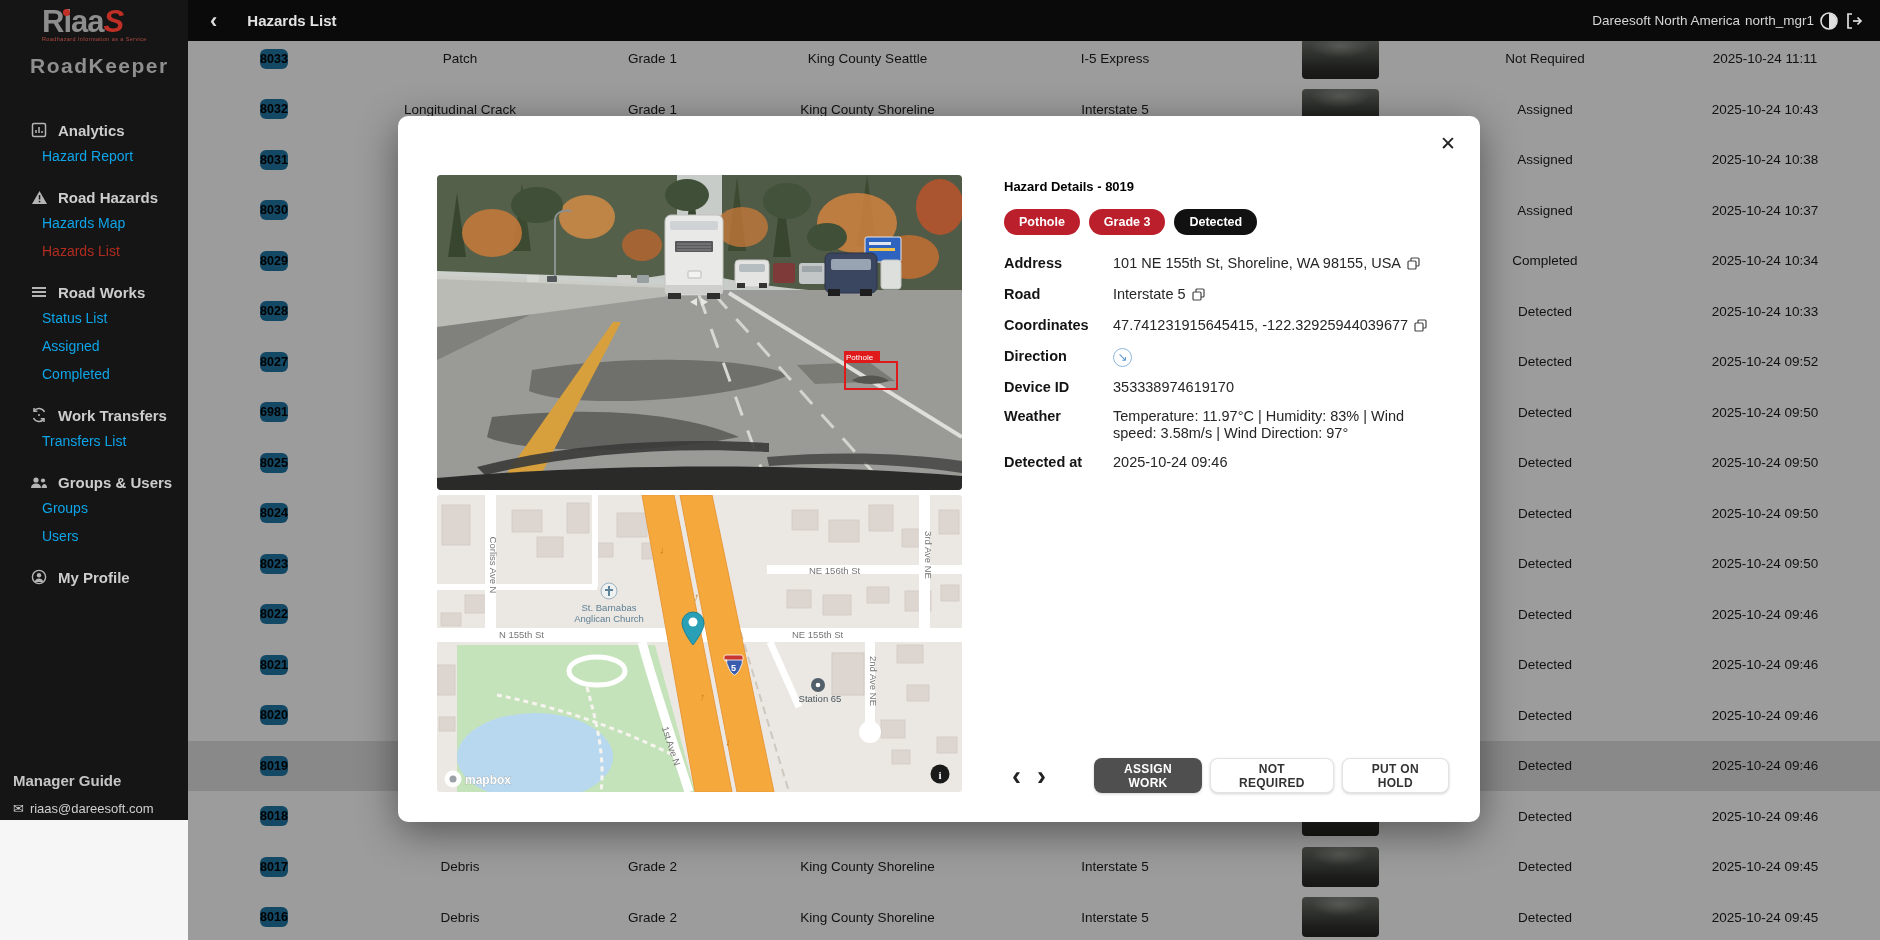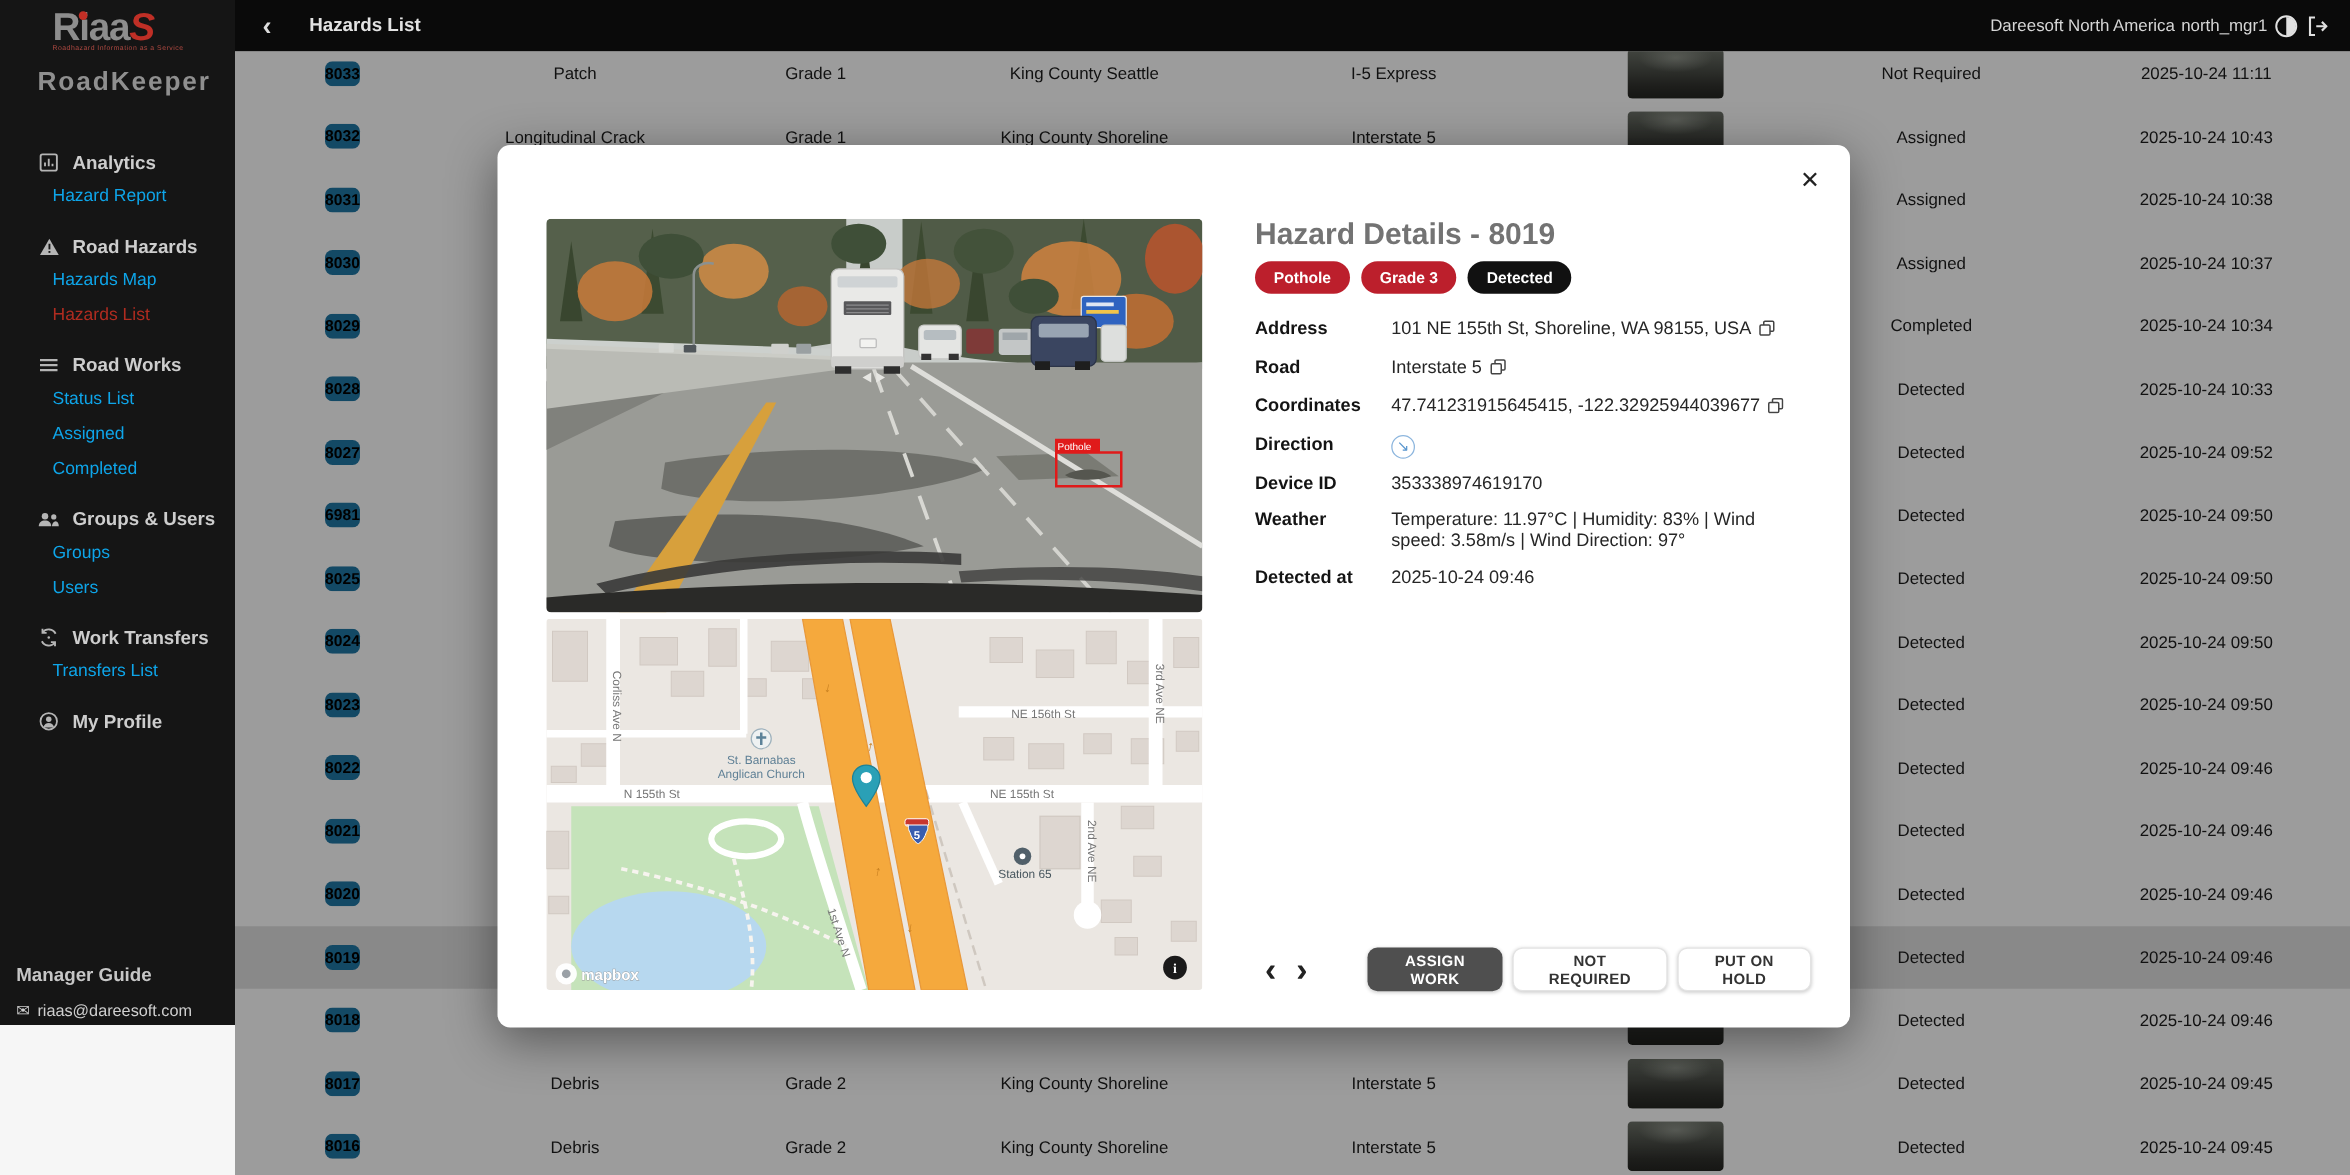--- a/index.html
+++ b/index.html
@@ -51,21 +51,21 @@
   
   .backdrop{position:absolute;left:188px;top:41px;width:1692px;height:899px;
             background:rgba(0,0,0,0.37);z-index:35;}
 
   
   .modal{position:absolute;left:398px;top:116px;width:1082px;height:706px;background:#fff;
          border-radius:10px;box-shadow:0 10px 40px rgba(0,0,0,.45);z-index:40;}
   .close{position:absolute;right:24px;top:16px;font-size:19px;color:#222;cursor:pointer;}
   .photo{position:absolute;left:39px;top:59px;width:525px;height:315px;border-radius:4px;overflow:hidden;}
   .map{position:absolute;left:39px;top:379px;width:525px;height:297px;border-radius:3px;overflow:hidden;}
-  .m-title{position:absolute;left:606px;top:38px;font-size:24px;font-weight:bold;color:#737373;}
+  .m-title{position:absolute;left:606px;top:52px;font-size:13px;font-weight:bold;color:#000000;}
   .m-badges{position:absolute;left:606px;top:93px;display:flex;gap:9px;}
   .badge{padding:6px 15px;border-radius:15px;color:#fff;font-size:12.5px;font-weight:bold;}
   .m-details{position:absolute;left:606px;top:139px;width:437px;display:grid;
              grid-template-columns:109px 328px;row-gap:12px;font-size:14.5px;line-height:17px;}
   .dlabel{font-weight:bold;color:#141414;}
   .dvalue{color:#262626;}
   .copy{display:inline-block;vertical-align:-2px;margin-left:6px;cursor:pointer;}
   .dir-icon{display:inline-flex;width:19px;height:19px;border:1.6px solid #8db6de;border-radius:50%;
             color:#5b97cf;font-size:12px;align-items:center;justify-content:center;}
   .m-footer{position:absolute;left:606px;top:642px;width:445px;display:flex;align-items:center;}
@@ -123,46 +123,46 @@
             </span>
             <span class="lbl">Road Works</span>
           </div>
           <div class="nav-item">Status List</div>
           <div class="nav-item">Assigned</div>
           <div class="nav-item">Completed</div>
         </div>
         <div class="nav-section">
           <div class="nav-head">
             <span class="ic">
-              <svg width="18" height="13" viewBox="0 0 18 13" fill="currentColor">
-                <circle cx="6" cy="4" r="2.6"></circle>
-                <path d="M1 12 c0-3 2.2-4.6 5-4.6 s5 1.6 5 4.6 z"></path>
-                <circle cx="13" cy="4.5" r="2.1"></circle>
-                <path d="M11.5 12 c0.2-2.4 1.4-3.8 3-4 c1.7 0.3 2.5 1.8 2.5 4 z"></path>
-              </svg>
-            </span>
-            <span class="lbl">Groups &amp; Users</span>
-          </div>
-          <div class="nav-item">Groups</div>
-          <div class="nav-item">Users</div>
-        </div>
-        <div class="nav-section">
-          <div class="nav-head">
-            <span class="ic">
               <svg width="16" height="16" viewBox="0 0 16 16" fill="none" stroke="currentColor" stroke-width="1.5">
                 <path d="M13.5 5 A6.2 6.2 0 0 0 3 4"></path>
                 <path d="M3 1 V4.3 H6.3"></path>
                 <path d="M2.5 11 A6.2 6.2 0 0 0 13 12"></path>
                 <path d="M13 15 V11.7 H9.7"></path>
                 <circle cx="8" cy="8" r="1" fill="currentColor" stroke="none"></circle>
               </svg>
             </span>
             <span class="lbl">Work Transfers</span>
           </div>
           <div class="nav-item">Transfers List</div>
+        </div>
+        <div class="nav-section">
+          <div class="nav-head">
+            <span class="ic">
+              <svg width="18" height="13" viewBox="0 0 18 13" fill="currentColor">
+                <circle cx="6" cy="4" r="2.6"></circle>
+                <path d="M1 12 c0-3 2.2-4.6 5-4.6 s5 1.6 5 4.6 z"></path>
+                <circle cx="13" cy="4.5" r="2.1"></circle>
+                <path d="M11.5 12 c0.2-2.4 1.4-3.8 3-4 c1.7 0.3 2.5 1.8 2.5 4 z"></path>
+              </svg>
+            </span>
+            <span class="lbl">Groups &amp; Users</span>
+          </div>
+          <div class="nav-item">Groups</div>
+          <div class="nav-item">Users</div>
         </div>
         <div class="nav-section">
           <div class="nav-head">
             <span class="ic">
               <svg width="16" height="16" viewBox="0 0 16 16" fill="none" stroke="currentColor" stroke-width="1.4">
                 <circle cx="8" cy="8" r="6.6"></circle>
                 <circle cx="8" cy="6.3" r="2.2" fill="currentColor" stroke="none"></circle>
                 <path d="M3.6 13 c0.7-2.6 2.4-3.6 4.4-3.6 s3.7 1 4.4 3.6" fill="currentColor" stroke="none"></path>
               </svg>
             </span>

